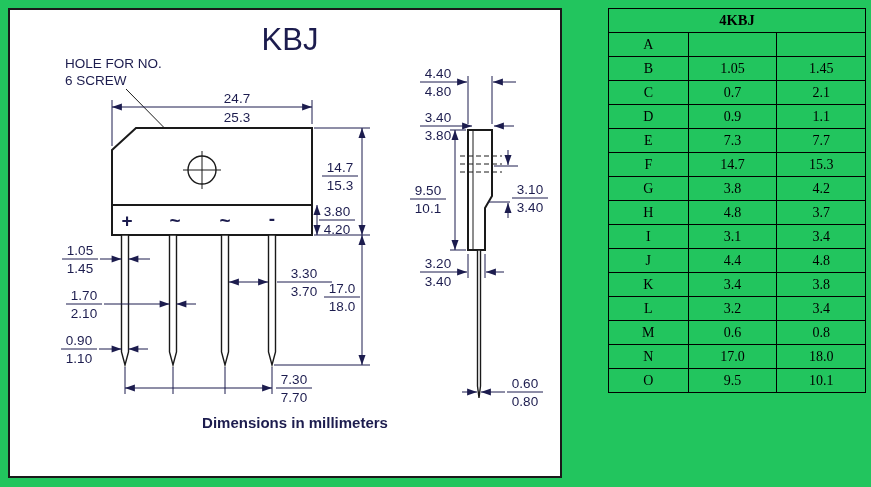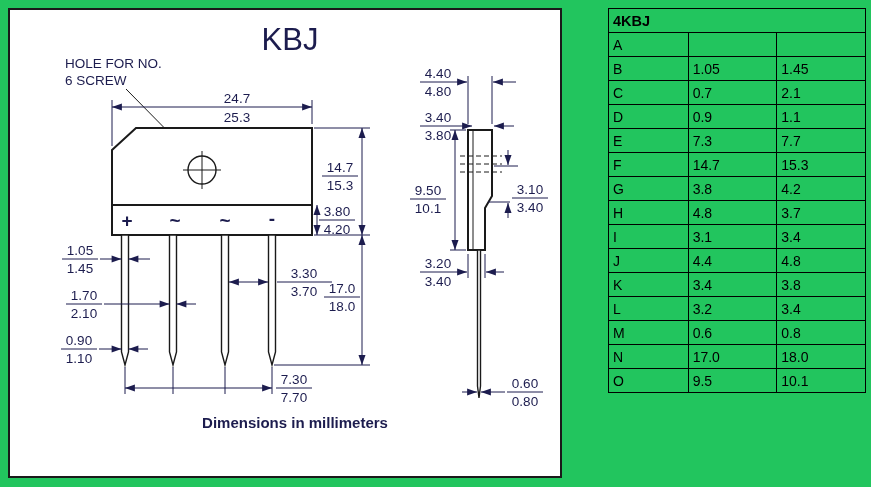--- a/index.html
+++ b/index.html
@@ -24,22 +24,22 @@
   .outline { stroke:#1a1a1a; stroke-width:2; fill:#fff; }
   .part    { stroke:#1a1a1a; stroke-width:1.4; fill:#fff; }
   .thin    { stroke:#1a1a1a; stroke-width:1; fill:none; }
   .dash    { stroke:#1a1a1a; stroke-width:1; fill:none; stroke-dasharray:5,3; }
   .dim     { stroke:#1c1c4e; stroke-width:1; fill:none; }
 
   
   .spec { position:absolute; left:608px; top:8px; width:258px; }
   .spec table { border-collapse:collapse; width:100%; font-size:14px; }
   .spec td, .spec th {
-    border:1px solid #000; height:24px;
-    padding:0 4px; font-weight:normal; vertical-align:middle;
+    border:1px solid #000; text-align:center; height:24px;
+    padding:0 4px; font-weight:normal; vertical-align:middle;font-family:Liberation Serif, serif;
   }
   .spec .title-cell { font-weight:bold; font-size:14.5px; }
 </style>
 </head>
 <body>
 
 <div id="screen">
 
   <div class="panel">
     <svg width="550" height="466" viewBox="0 0 550 466">

